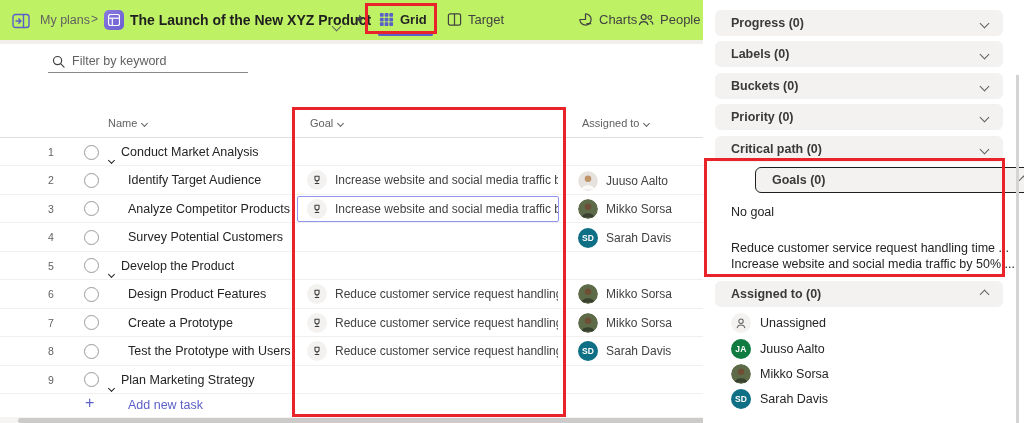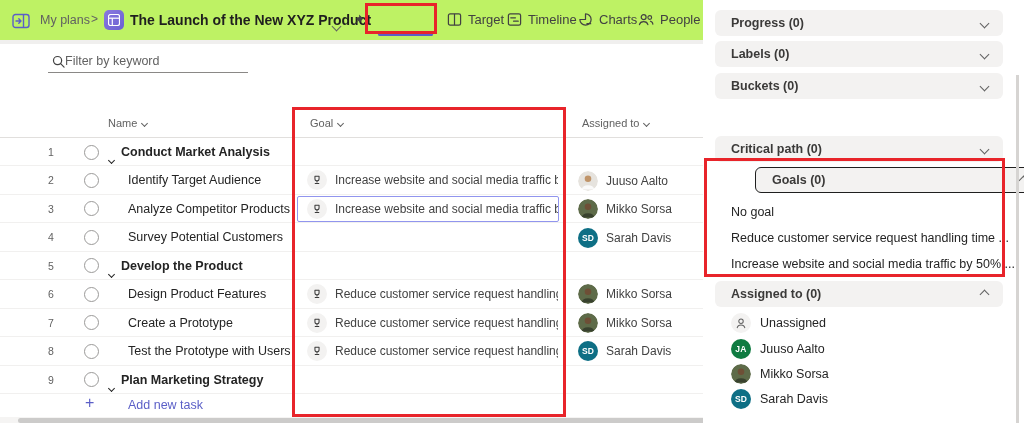--- a/index.html
+++ b/index.html
@@ -25,36 +25,36 @@
   .tab-charts { left:578px; } .tab-people { left:638px; }
   .tab-underline { position:absolute; left:378px; top:33px; width:55px; height:3px; border-radius:2px; background:var(--accent,#5b5fc7); }
 
   
   .chev { display:inline-block; width:7px; height:7px; border-right:1.4px solid #616161; border-bottom:1.4px solid #616161; transform:rotate(45deg); }
   .chev.up { transform:rotate(-135deg); }
   .chev.small { width:5px; height:5px; }
   .chev.dark { border-color:#242424; }
 
   
-  .search { position:absolute; left:48px; top:50px; width:200px; height:23px; border-bottom:1px solid #8a8886; display:flex; align-items:center; padding-left:4px; }
+  .search { position:absolute; left:48px; top:50px; width:200px; height:23px; border-bottom:1px solid #8a8886; display:flex; align-items:center; gap:7px; padding-left:4px; }
   .search input { border:none; outline:none; font-size:12.5px; color:#424242; width:160px; font-family:"Liberation Sans",sans-serif; background:transparent; }
   .search input::placeholder { color:#616161; }
 
   
   .thead { position:absolute; left:0; top:112px; width:703px; height:26px; border-bottom:1px solid #e1dfdd; }
   .th { position:absolute; top:5px; font-size:11px; color:#616161; display:flex; align-items:center; gap:5px; cursor:pointer; }
   .th-name { left:108px; } .th-goal { left:310px; } .th-assigned { left:582px; }
 
   .rows { position:absolute; left:0; top:138px; width:703px; }
   .row { position:relative; height:28.45px; border-bottom:1px solid #f1f0ef; }
   .cell-num { position:absolute; left:44px; top:0; width:14px; line-height:28.45px; font-size:10.5px; color:#616161; text-align:center; }
   .ring { position:absolute; left:84px; top:6.5px; width:15px; height:15px; border:1.6px solid #9b9a99; border-radius:50%; background:#fff; cursor:pointer; }
   .g-chev { position:absolute; left:109px; top:11px; }
   .cell-name { position:absolute; top:0; line-height:28.45px; font-size:12.5px; color:#242424; white-space:nowrap; cursor:pointer; }
-  .row.group .cell-name { left:121px; font-weight:bold; }
+  .row.group .cell-name { left:121px; font-weight:normal; }
   .row.task .cell-name { left:128px; }
 
   .cell-goal { position:absolute; left:297px; top:1px; width:262px; height:26px; display:flex; align-items:center; gap:8px; padding-left:9px; overflow:hidden; border:1.5px solid transparent; border-radius:2px; cursor:pointer; }
   .cell-goal.selected { border-color:#9195ee; }
   .gicon { width:20px; height:20px; min-width:20px; border-radius:50%; background:#f3f2f1; display:flex; align-items:center; justify-content:center; }
   .goal-text { font-size:12px; color:#424242; white-space:nowrap; }
 
   .cell-assignee { position:absolute; left:578px; top:0; height:28.45px; display:flex; align-items:center; gap:8px; cursor:pointer; }
   .aname { font-size:12px; color:#424242; white-space:nowrap; }
 
@@ -112,38 +112,46 @@
       </svg>
     </span>
     <span class="plan-title">The Launch of the New XYZ Product</span>
     <span class="title-chev"><span class="chev"></span></span>
     <span class="pin-btn">
       <svg width="14" height="14" viewBox="0 0 16 16">
         <path d="M9.2 1.6l5.2 5.2-1.9.6-2.3 3.5-2-2-4.4 4.8-.7-.7 4.8-4.4-2-2 3.5-2.3z" fill="#424242"></path>
       </svg>
     </span>
 
+    <div class="tab tab-grid active">
+      <svg width="15" height="15" viewBox="0 0 16 16">
+        <g fill="#5b5fc7">
+          <rect x="1" y="1" width="4" height="4" rx="0.8"></rect>
+            <rect x="6" y="1" width="4" height="4" rx="0.8"></rect>
+            <rect x="11" y="1" width="4" height="4" rx="0.8"></rect>
+          <rect x="1" y="6" width="4" height="4" rx="0.8"></rect>
+            <rect x="6" y="6" width="4" height="4" rx="0.8"></rect>
+            <rect x="11" y="6" width="4" height="4" rx="0.8"></rect>
+          <rect x="1" y="11" width="4" height="4" rx="0.8"></rect>
+            <rect x="6" y="11" width="4" height="4" rx="0.8"></rect>
+            <rect x="11" y="11" width="4" height="4" rx="0.8"></rect>
+        </g>
+      </svg>
+      <span>Grid</span>
+    </div>
     <div class="tab-underline"></div>
 
     <div class="tab tab-board">
       <svg width="15" height="15" viewBox="0 0 16 16">
         <rect x="1.5" y="2" width="13" height="12" rx="1.8" fill="none" stroke="#424242" stroke-width="1.3"></rect>
         <line x1="8" y1="2" x2="8" y2="14" stroke="#424242" stroke-width="1.3"></line>
       </svg>
       <span>Target</span>
     </div>
 
-    <div class="tab tab-timeline">
-      <svg width="15" height="15" viewBox="0 0 16 16">
-        <rect x="1.5" y="2" width="13" height="12" rx="1.8" fill="none" stroke="#424242" stroke-width="1.3"></rect>
-        <line x1="4" y1="6.2" x2="9" y2="6.2" stroke="#424242" stroke-width="1.3" stroke-linecap="round"></line>
-        <line x1="7" y1="9.8" x2="12" y2="9.8" stroke="#424242" stroke-width="1.3" stroke-linecap="round"></line>
-      </svg>
-      <span>Timeline</span>
-    </div>
 
     <div class="tab tab-charts">
       <svg width="15" height="15" viewBox="0 0 16 16">
         <path d="M8 2a6 6 0 1 1-6 6" fill="none" stroke="#424242" stroke-width="1.3" stroke-linecap="round"></path>
         <path d="M8 2v6H2" fill="none" stroke="#424242" stroke-width="1.3" stroke-linejoin="round"></path>
         <line x1="9.5" y1="12.5" x2="13.5" y2="12.5" stroke="#424242" stroke-width="1.3" stroke-linecap="round"></line>
       </svg>
       <span>Charts</span>
     </div>
 
@@ -355,31 +363,35 @@
       <span class="chev"></span>
     </div>
     <div class="fsec" style="top:41px">
       <span class="flabel">Labels (0)</span>
       <span class="chev"></span>
     </div>
     <div class="fsec" style="top:73px">
       <span class="flabel">Buckets (0)</span>
       <span class="chev"></span>
     </div>
+    <div class="fsec" style="top:104px">
+      <span class="flabel">Priority (0)</span>
+      <span class="chev"></span>
+    </div>
     <div class="fsec" style="top:136px">
       <span class="flabel">Critical path (0)</span>
       <span class="chev"></span>
     </div>
 
     <div class="fsec outlined" style="top:167px">
       <span class="flabel">Goals (0)</span>
       <span class="chev up"></span>
     </div>
     <span class="fitem" style="top:200px">No goal</span>
-    <span class="fitem" style="top:226px">Reduce customer service request handling time ...</span>
+    <span class="fitem" style="top:236px">Reduce customer service request handling time ...</span>
     <span class="fitem" style="top:252px">Increase website and social media traffic by 50% ...</span>
 
     <div class="fsec" style="top:281px">
       <span class="flabel">Assigned to (0)</span>
       <span class="chev up"></span>
     </div>
 
     <div class="pperson" style="top:312px">
       <span class="av av-unassigned">
         <svg width="12" height="12" viewBox="0 0 14 14">

